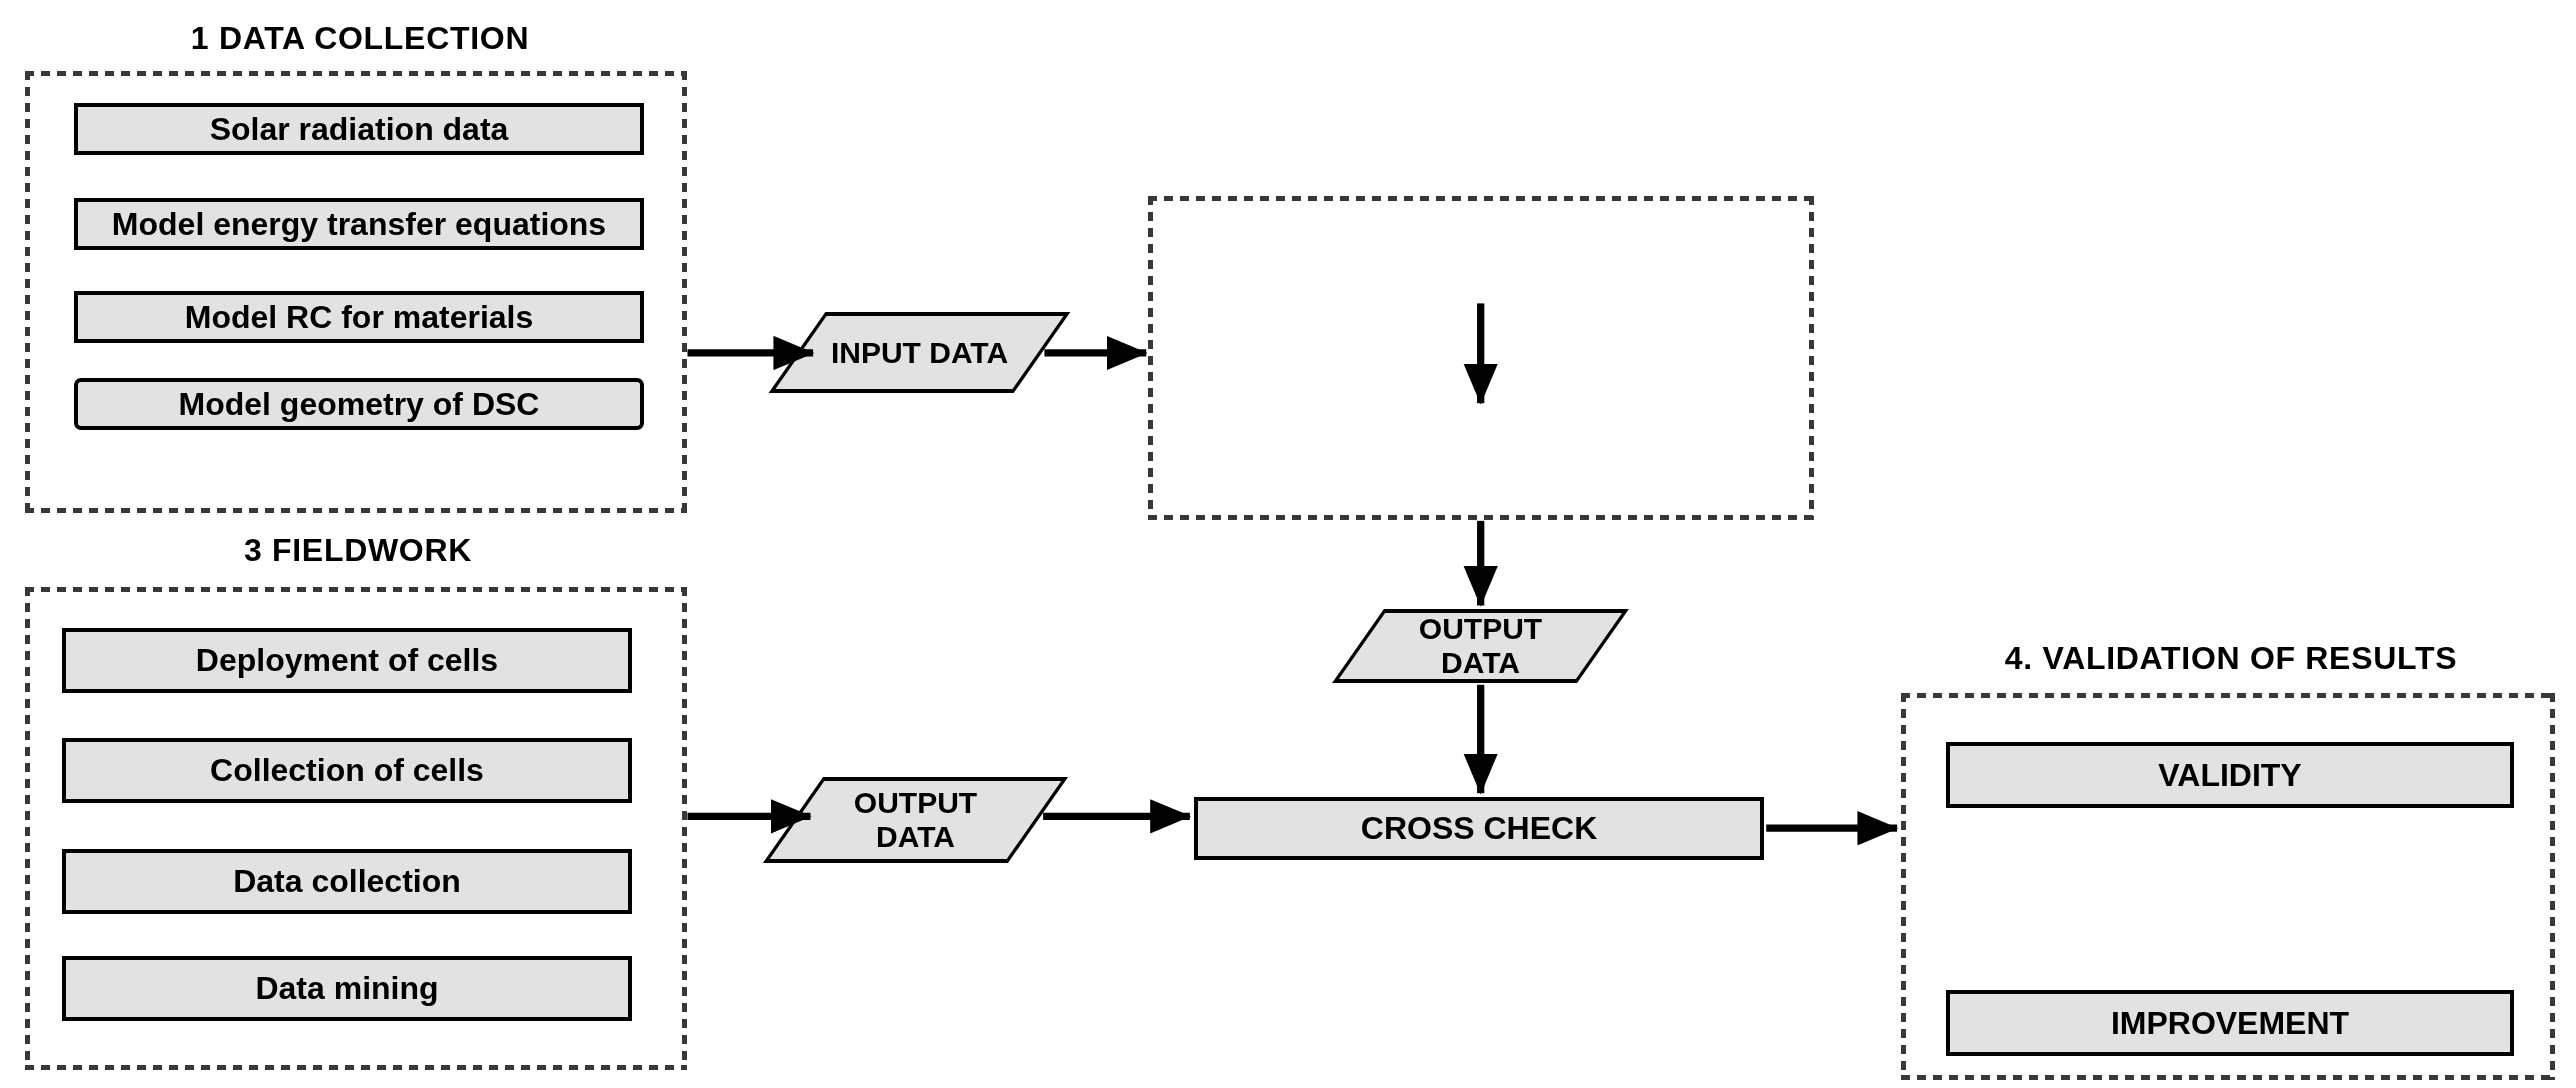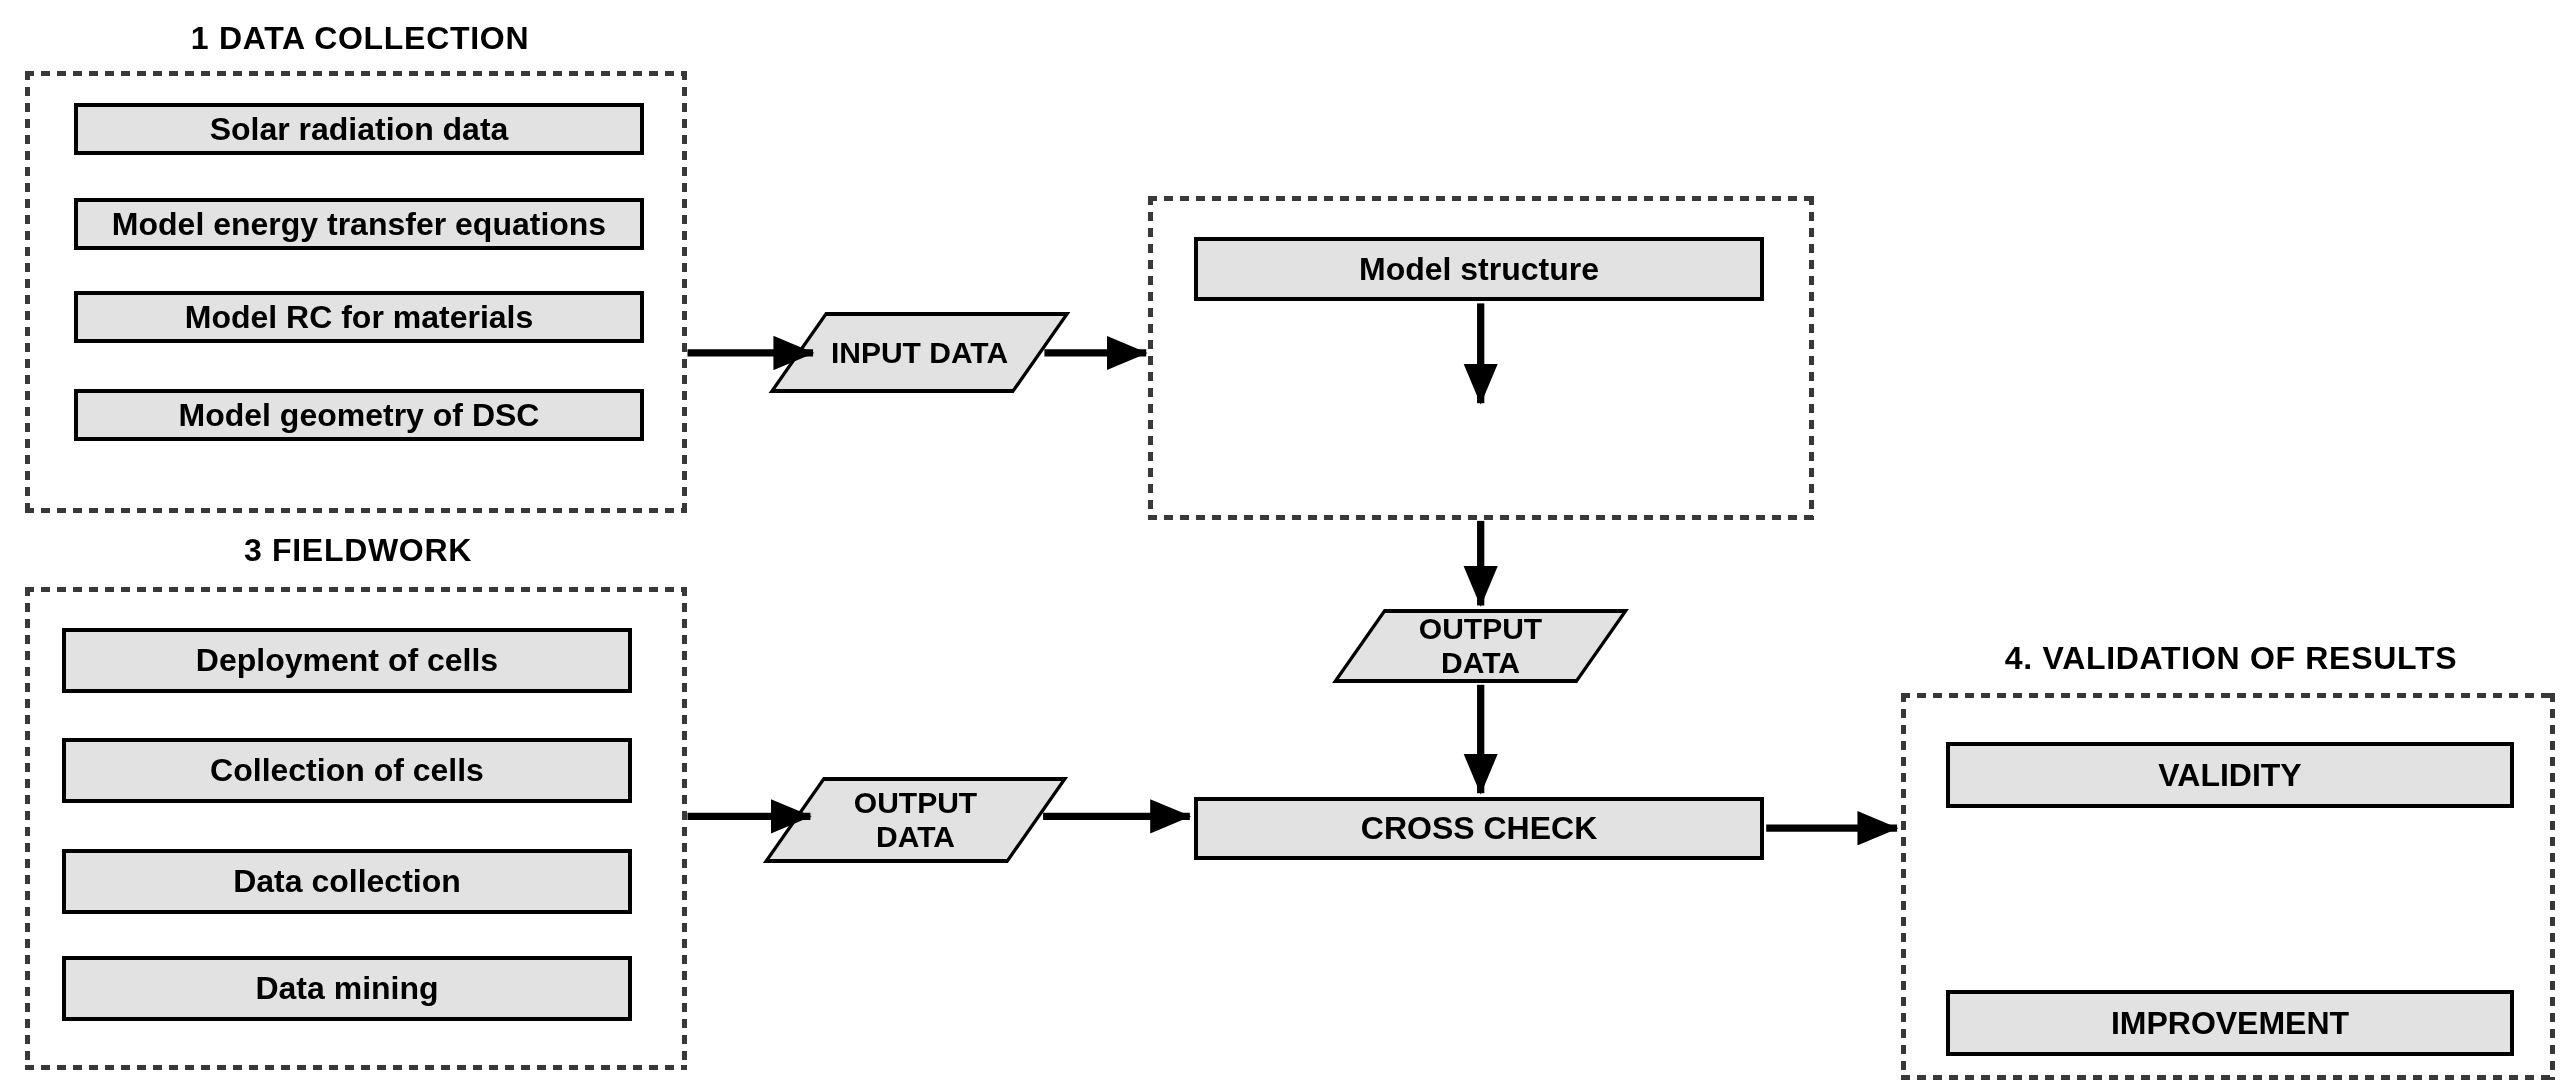--- a/index.html
+++ b/index.html
@@ -61,21 +61,21 @@
     display:flex;
     align-items:center;
     justify-content:center;
     text-align:center;
     font-size:32px;
     font-weight:bold;
     white-space:nowrap;
   }
   
   #g1b1,#g1b2,#g1b3,#g1b4{left:74px;width:570px;height:52px;}
-  #g1b1{top:103px;} #g1b2{top:198px;} #g1b3{top:291px;} #g1b4{top:389px;}
+  #g1b1{top:103px;} #g1b2{top:198px;} #g1b3{top:291px;} #g1b4{top:378px;border-radius:7px;}
   
   #g2b1,#g2b2{left:1194px;width:570px;height:64px;}
   #g2b1{top:237px;} #g2b2{top:407px;}
   
   #g3b1,#g3b2,#g3b3,#g3b4{left:62px;width:570px;height:65px;}
   #g3b1{top:628px;} #g3b2{top:738px;} #g3b3{top:849px;} #g3b4{top:956px;}
   
   #g4b1,#g4b2,#g4b3{left:1946px;width:568px;height:66px;}
   #g4b1{top:742px;} #g4b2{top:866px;} #g4b3{top:990px;}
   
@@ -168,21 +168,20 @@
   <div class="frame" id="f1"></div>
   <div class="frame" id="f2"></div>
   <div class="frame" id="f3"></div>
   <div class="frame" id="f4"></div>
 
   <div class="node" id="g1b1">Solar radiation data</div>
   <div class="node" id="g1b2">Model energy transfer equations</div>
   <div class="node" id="g1b3">Model RC for materials</div>
   <div class="node" id="g1b4">Model geometry of DSC</div>
 
-  <div class="node" id="g2b1">Model structure</div>
 
   <div class="node" id="g3b1">Deployment of cells</div>
   <div class="node" id="g3b2">Collection of cells</div>
   <div class="node" id="g3b3">Data collection</div>
   <div class="node" id="g3b4">Data mining</div>
 
   <div class="node" id="g4b1">VALIDITY</div>
   <div class="node" id="g4b3">IMPROVEMENT</div>
 
   <div class="para" id="p1">

